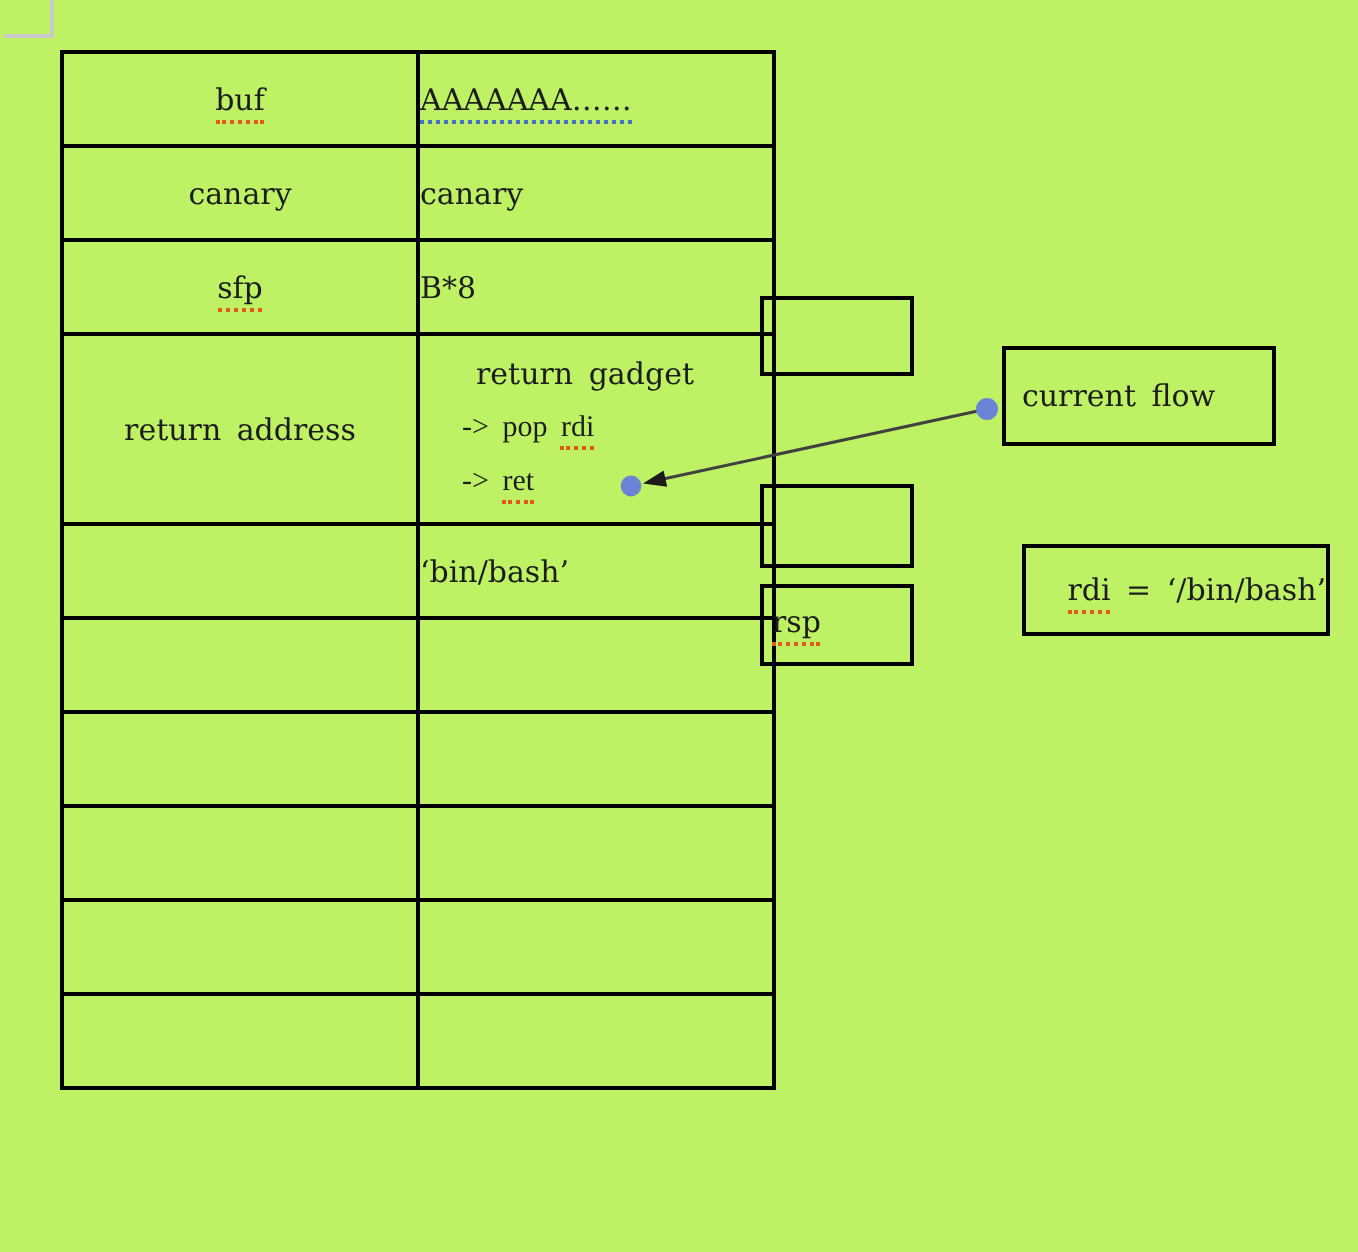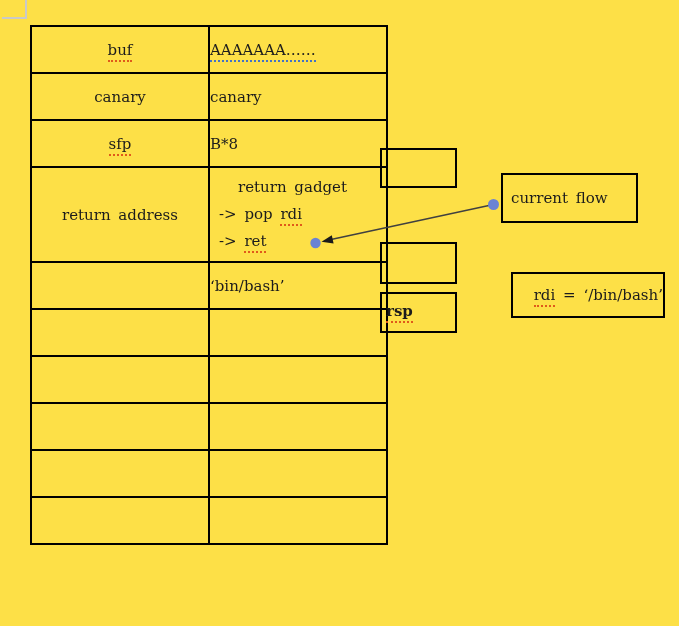--- a/index.html
+++ b/index.html
@@ -1,45 +1,45 @@
 <!DOCTYPE html>
 <html><head>
 <meta charset="utf-8">
 <style>
   html,body{margin:0;padding:0;background:#ffffff;}
   .page{
-    position:relative;width:679px;height:626px;background:#fde047;overflow:hidden;
+    position:relative;width:679px;height:626px;background:#bef264;overflow:hidden;
     font-family:"DejaVu Serif",serif;color:#1c1c1c;font-size:15px;word-spacing:3px;
   }
   
   .cm-v{position:absolute;left:25px;top:0;width:2px;height:19px;background:#c9c9c9;}
   .cm-h{position:absolute;left:2px;top:17px;width:25px;height:2px;background:#c9c9c9;}
 
   
   table.stack{
     position:absolute;left:30px;top:25px;border-collapse:collapse;table-layout:fixed;width:352px;
   }
   table.stack td{
     border:2px solid #000;height:45px;padding:0;vertical-align:middle;overflow:hidden;
   }
   td.lbl{width:176px;text-align:center;}
   td.val{width:176px;padding-left:6px;}
   tr.tall td{height:93px;}
   .gline{line-height:27px;padding-left:28px;}
-  .gline.indent{padding-left:9px;}
+  .gline.indent{padding-left:21px;font-family:Liberation Serif, serif;}
 
   
   .sp-red{border-bottom:2px dotted #e05a1a;padding-bottom:1px;}
   .sp-blue{border-bottom:2px dotted #4472c4;padding-bottom:1px;}
 
   
   .box{position:absolute;border:2px solid #000;background:transparent;box-sizing:border-box;}
   .box-a{left:380px;top:148px;width:77px;height:40px;}
   .box-b{left:380px;top:242px;width:77px;height:42px;}
-  .box-rsp{left:380px;top:292px;width:77px;height:41px;display:flex;align-items:center;padding-left:4px;font-weight:bold;}
+  .box-rsp{left:380px;top:292px;width:77px;height:41px;display:flex;align-items:center;padding-left:4px;}
   .box-flow{left:501px;top:173px;width:137px;height:50px;display:flex;align-items:center;padding-left:8px;}
   .box-rdi{left:511px;top:272px;width:154px;height:46px;display:flex;align-items:center;padding-left:6px;justify-content:flex-end;}
 
   
   svg.overlay{position:absolute;left:0;top:0;pointer-events:none;}
 </style>
 </head>
 <body>
 
 <div class="page">

